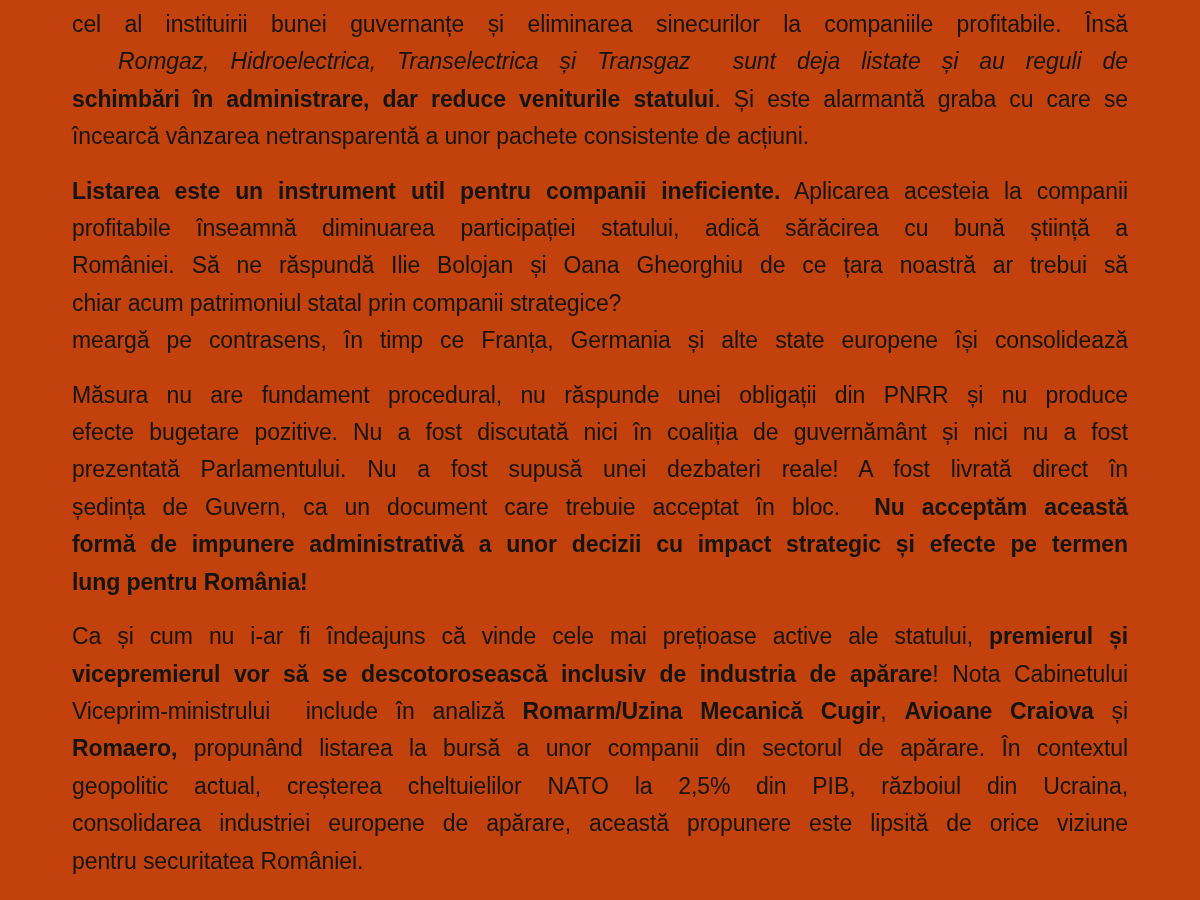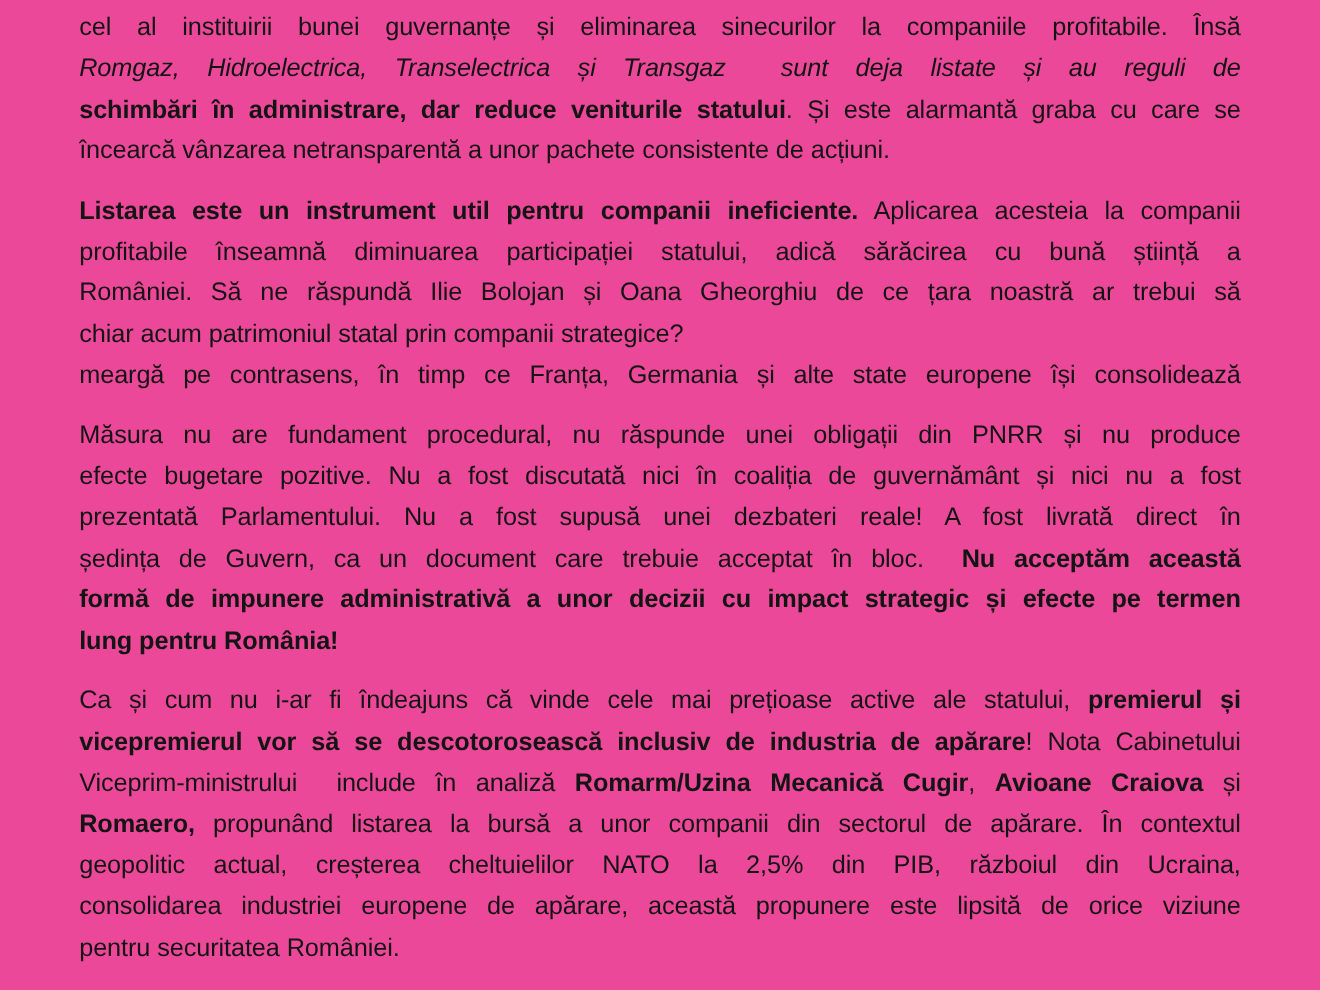--- a/index.html
+++ b/index.html
@@ -28,26 +28,26 @@
     line-height: 37.4px;
     text-align: justify;
     text-align-last: justify;
     text-justify: inter-word;
     white-space: normal;
   }
   .line.last {
     text-align-last: left;
   }
   .b { font-weight: 700; }
-  .i { font-style: italic; }
+  .i { font-style: italic; margin-left: 46px; }
 </style>
 </head>
 <body>
 
-<div class="page" style="background: #ec4899; color: rgb(20, 20, 20);">
+<div class="page" style="background: #c2410c; color: rgb(20, 20, 20);">
   <div class="doc" id="doc">
       <div class="para">
         <div class="line"><span class="">cel al instituirii bunei guvernanțe și eliminarea sinecurilor la companiile profitabile. Însă</span></div>
         <div class="line"><span class="i">Romgaz, Hidroelectrica, Transelectrica și Transgaz&nbsp; sunt deja listate și au reguli de</span></div>
         <div class="line"><span class="b ">schimbări în administrare, dar reduce veniturile statului</span><span class="">. Și este alarmantă graba cu care se</span></div>
         <div class="line last"><span class="">încearcă vânzarea netransparentă a unor pachete consistente de acțiuni.</span></div>
       </div>
       <div class="para">
         <div class="line"><span class="b ">Listarea este un instrument util pentru companii ineficiente.</span><span class=""> Aplicarea acesteia la companii</span></div>
         <div class="line"><span class="">profitabile înseamnă diminuarea participației statului, adică sărăcirea cu bună știință a</span></div>

